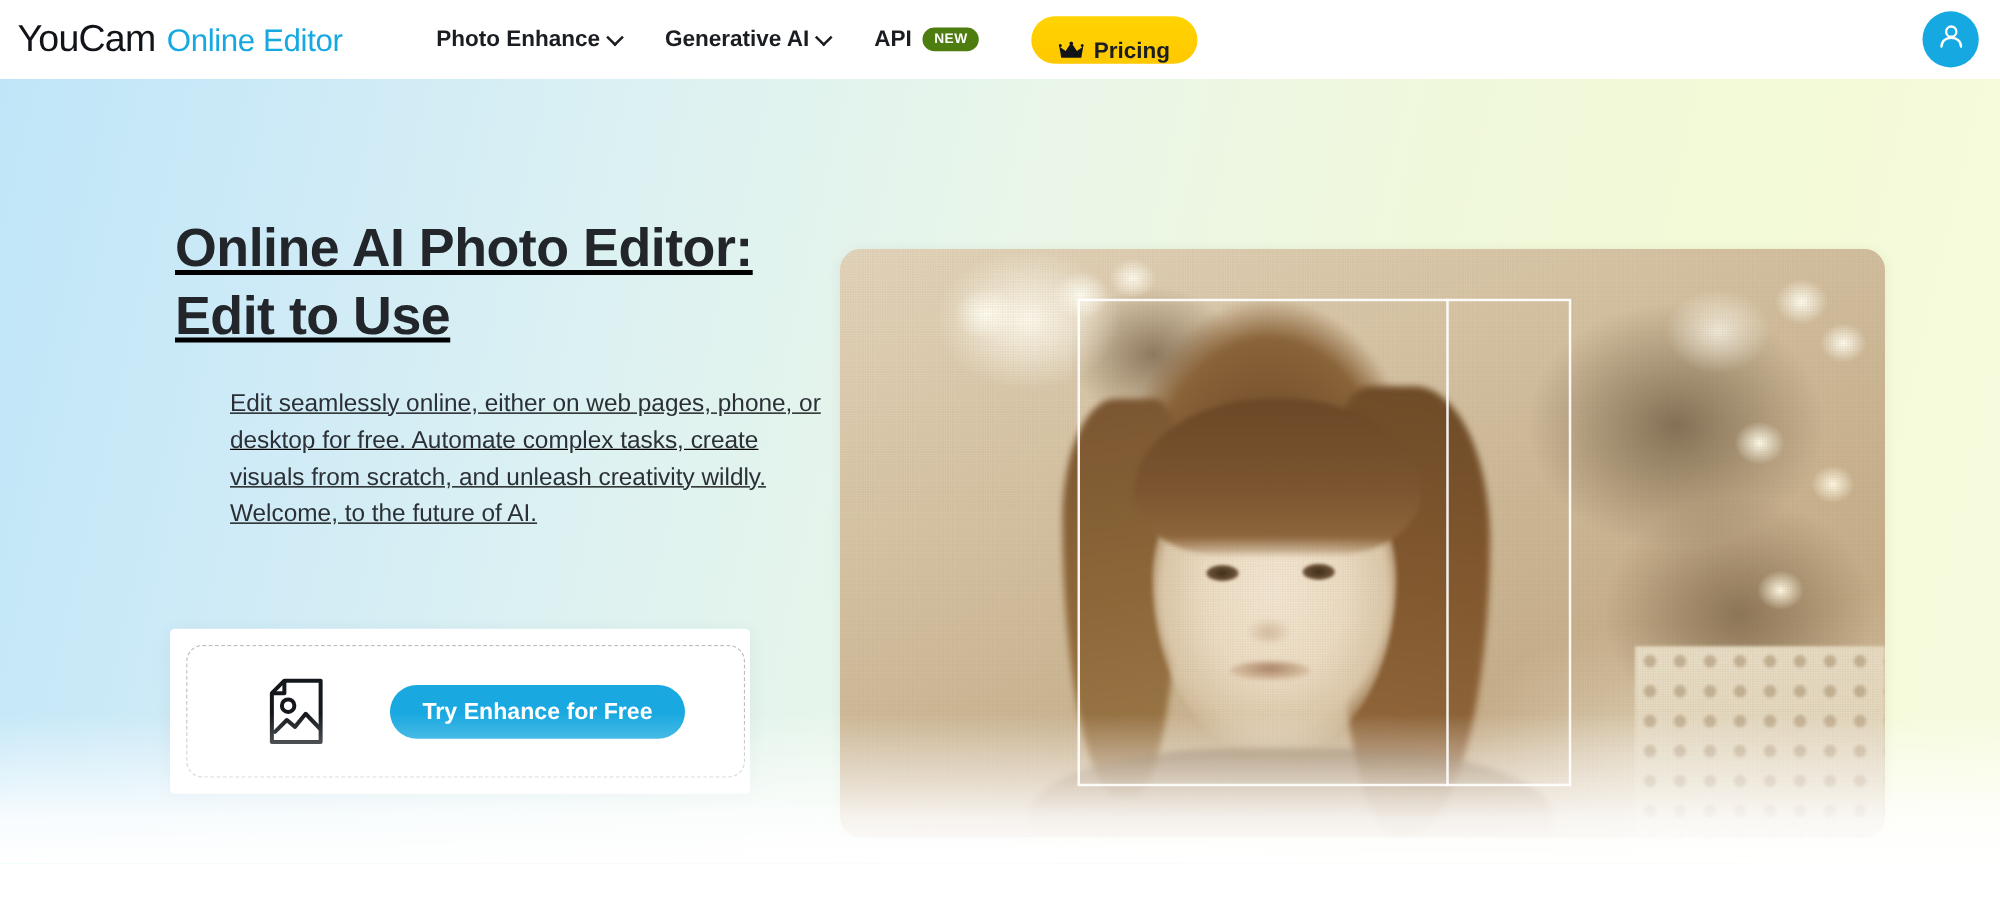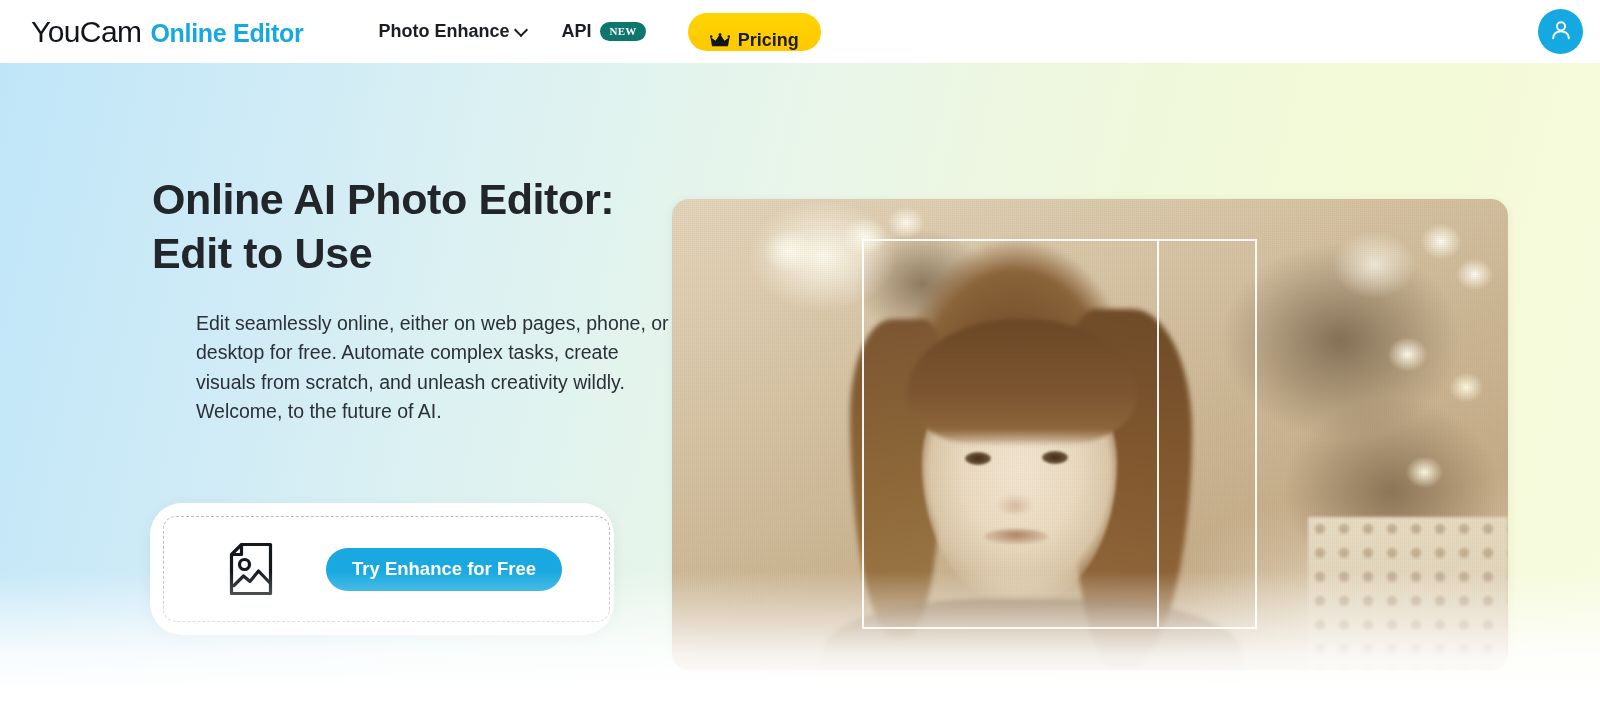--- a/index.html
+++ b/index.html
@@ -13,30 +13,30 @@
   
   .header {
     position: absolute; top: 0; left: 0;
     width: 1600px; height: 63px;
     background: #ffffff;
     display: flex; align-items: center;
     z-index: 30;
   }
   .logo {
     display: flex; align-items: baseline;
-    margin-left: 31px;
+    margin-left: 14px;
     gap: 9px;
     cursor: pointer;
   }
   .logo-main {
     font-size: 30px; font-weight: 400; letter-spacing: -0.6px;
     color: #111418;
   }
   .logo-sub {
-    font-size: 25px; font-weight: 700; letter-spacing: -0.3px;
+    font-size: 25px; font-weight: 400; letter-spacing: -0.3px;
     color: #16a9e1;
   }
 
   .nav {
     display: flex; align-items: center;
     margin-left: 58px;
     gap: 0px;
   }
   .nav-item {
     display: flex; align-items: center; gap: 7px;
@@ -54,28 +54,27 @@
   .chev::before {
     content: ""; position: absolute;
     left: 0; top: 1px;
     width: 8px; height: 8px;
     border-right: 2px solid #1a1d21;
     border-bottom: 2px solid #1a1d21;
     transform: rotate(45deg);
   }
   .badge-new {
     display: inline-flex; align-items: center; justify-content: center;
-    background: #0f766e;
+    background: #4d7c0f;
     color: #ffffff;
     font-size: 11px; font-weight: bold;
     letter-spacing: 0.3px;
     border-radius: 10px;
     padding: 3px 9px 4px 9px;
     margin-left: 2px;
-    font-family: Liberation Serif, serif;
   }
   .pricing-btn {
     display: flex; align-items: flex-end; gap: 8px;
     background: linear-gradient(180deg, #ffd400 0%, #ffc800 100%);
     border-radius: 22px;
     height: 38px;
     padding: 0 22px;
     margin-left: 25px;
     cursor: pointer;
     border: none;
@@ -115,45 +114,45 @@
     pointer-events: none;
   }
   .bottom-white {
     position: absolute; top: 691px; left: 0;
     width: 1600px; height: 30px;
     background: #ffffff;
   }
 
   
   .left-col {
-    position: absolute; left: 152px; top: 110px;
+    position: absolute; left: 140px; top: 110px;
     width: 500px;
+    text-decoration: underline;
   }
   .headline {
     font-size: 43px; font-weight: bold;
     line-height: 1.25;
     color: #22262b;
     letter-spacing: -0.4px;
   }
   .subtext {
     margin-top: 28px;
     font-size: 19.5px;
     line-height: 1.52;
     color: #2b3036;
     width: 480px;
     margin-left: 44px;
   }
 
   .upload-card {
     position: absolute; left: 136px; top: 440px;
     width: 464px; height: 132px;
     background: #ffffff;
-    border-radius: 32px;
+    border-radius: 4px;
     box-shadow: 0 3px 14px rgba(40,70,100,0.07);
-    margin-left: 14px;
   }
   .upload-inner {
     position: absolute; left: 13px; top: 13px;
     width: 447px; height: 106px;
     border: 1.6px dashed #b9bcc2;
     border-radius: 13px;
     display: flex; align-items: center;
     cursor: pointer;
   }
   .file-icon {
@@ -312,20 +311,24 @@
     <span class="logo-sub">Online Editor</span>
   </div>
 
   <nav class="nav">
 
     <div class="nav-item">
       <span>Photo Enhance</span>
       <span class="chev"></span>
     </div>
 
+    <div class="nav-item">
+      <span>Generative AI</span>
+      <span class="chev"></span>
+    </div>
 
     <div class="nav-item">
       <span>API</span>
       <span class="badge-new">NEW</span>
     </div>
 
     <button class="pricing-btn">
       <span>
         <svg width="20" height="15" viewBox="0 0 20 15" aria-hidden="true">
           <path d="M2 13.2h16l1.6-9.1-5.1 3.6L10 1 5.5 7.7.4 4.1z" fill="#111418"></path>

